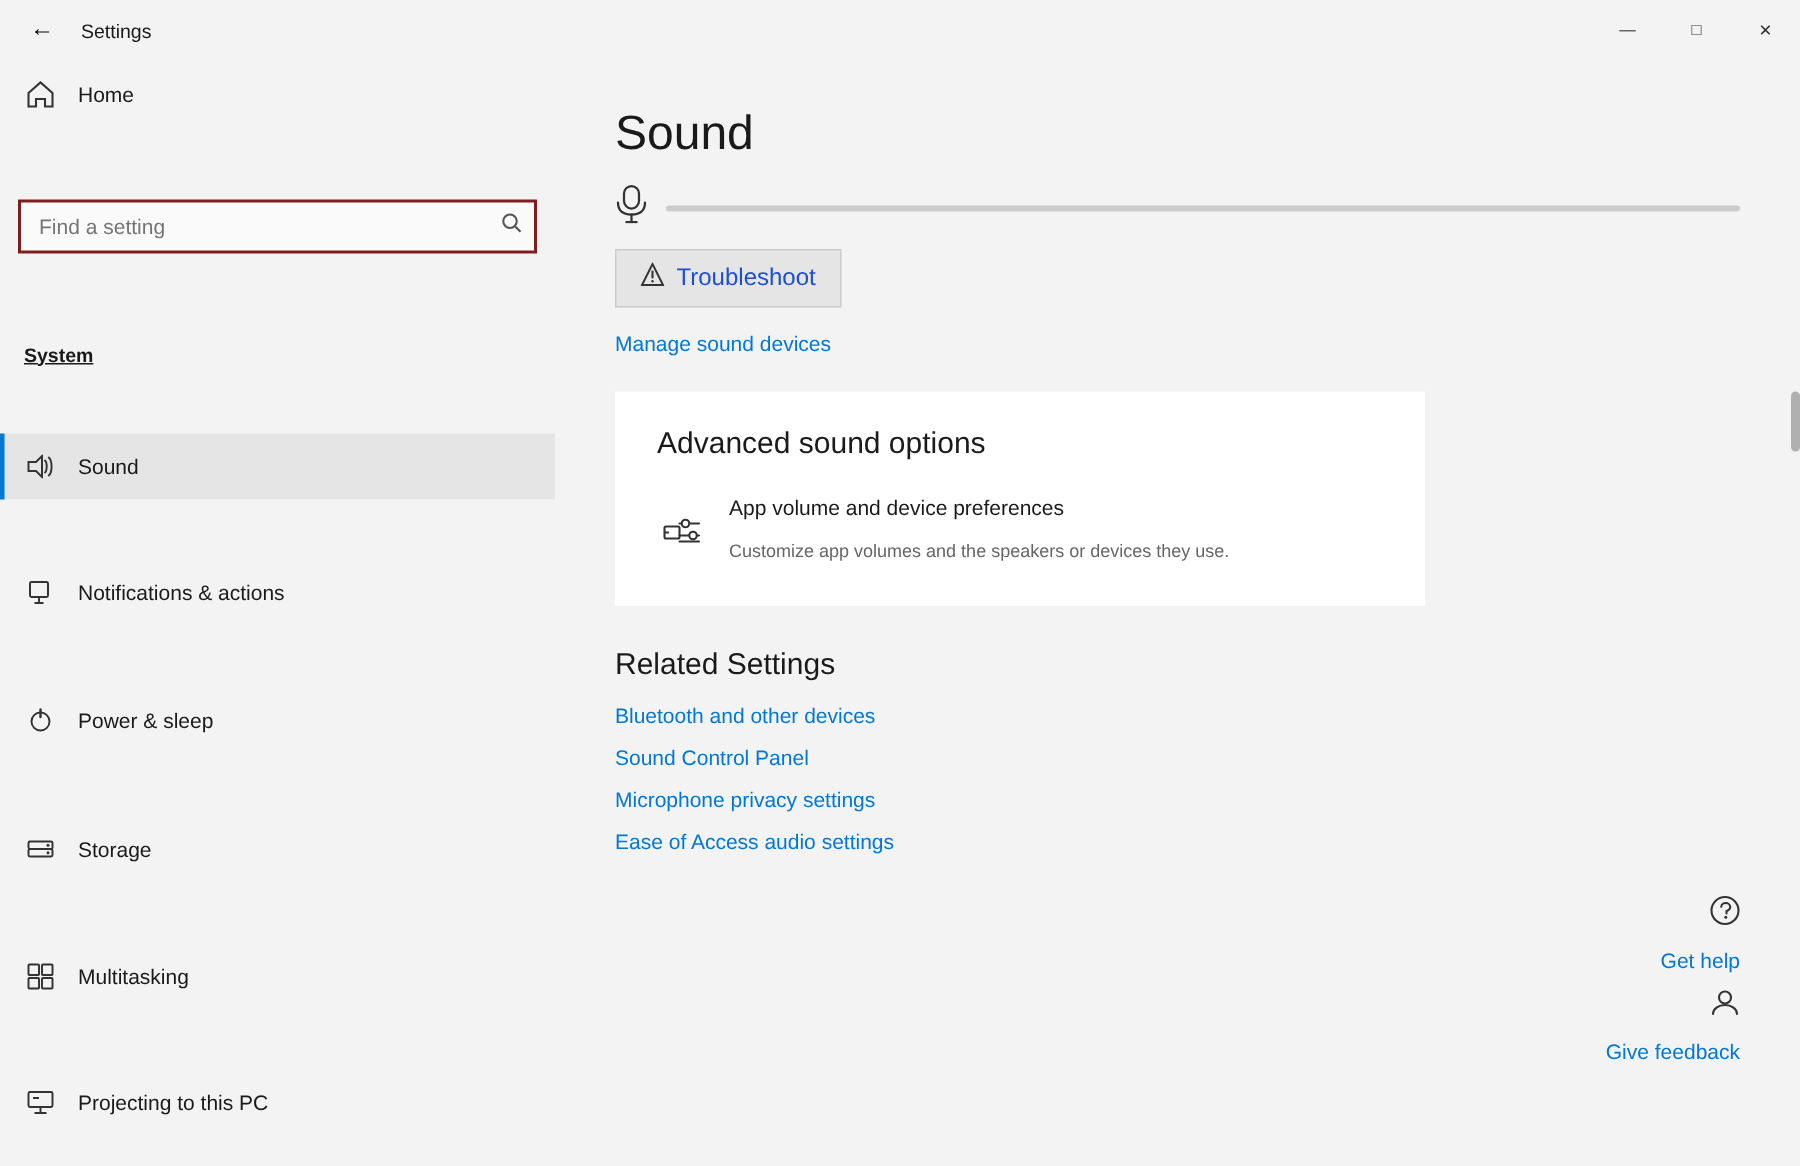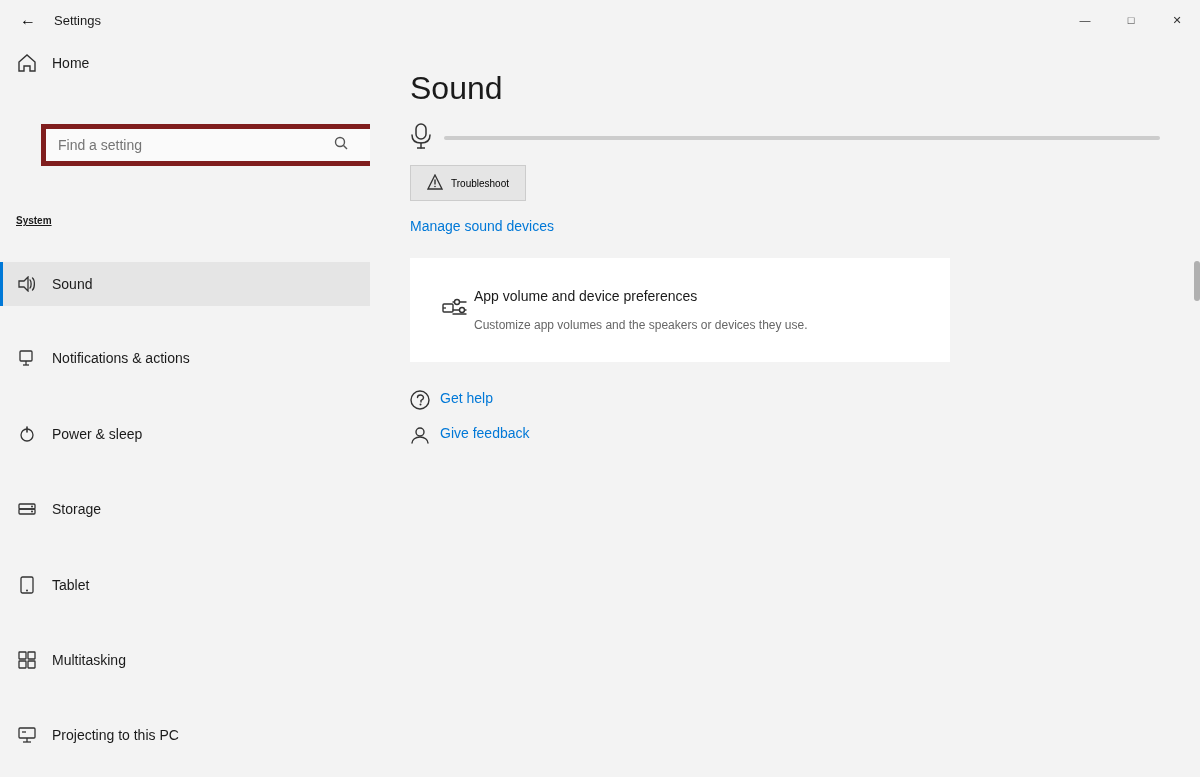--- a/index.html
+++ b/index.html
@@ -68,37 +68,36 @@
       justify-content: space-between;
     }
 
     .sidebar-search {
       margin: 8px 12px 12px 12px;
       position: relative;
     }
     .sidebar-search input {
       width: 100%;
       padding: 8px 36px 8px 12px;
-      border: 5px solid #7f1d1d;
+      border: 2px solid #7f1d1d;
       background: #fafafa;
       font-size: 14px;
       color: #666;
       outline: none;
-      margin-left: 29px;
     }
     .search-icon-wrap {
       position: absolute;
       right: 10px;
       top: 50%;
       transform: translateY(-50%);
       color: #555;
     }
 
     .sidebar-section-label {
-      font-size: 10px;
+      font-size: 13px;
       font-weight: 700;
       padding: 8px 16px 6px 16px;
       color: #1a1a1a;
       text-decoration: underline;
     }
 
     .sidebar-item {
       display: flex;
       align-items: center;
       gap: 14px;
@@ -160,22 +159,22 @@
     }
 
     .troubleshoot-btn {
       display: flex;
       align-items: center;
       gap: 8px;
       padding: 8px 16px;
       background: #e5e5e5;
       border: 1px solid #ccc;
       cursor: pointer;
-      font-size: 10px;
-      color: #000000;
+      font-size: 16px;
+      color: #1d4ed8;
       margin-bottom: 16px;
     }
 
     .manage-link {
       color: #0078d7;
       font-size: 14px;
       cursor: pointer;
       text-decoration: none;
       display: inline-block;
       margin-bottom: 24px;
@@ -189,22 +188,22 @@
       max-width: 540px;
     }
     .card-title {
       font-size: 20px;
       font-weight: 400;
       color: #1a1a1a;
       margin-bottom: 16px;
     }
     .card-item {
       display: flex;
-      align-items: center;
-      gap: 4px;
+      align-items: flex-end;
+      gap: 16px;
       cursor: pointer;
       padding: 6px 4px;
     }
     .card-item-icon {
       font-size: 24px;
       color: #1a1a1a;
       margin-top: 2px;
       flex-shrink: 0;
     }
     .card-item-text {}
@@ -237,26 +236,27 @@
 
     
     .bottom-links {
       margin-top: 28px;
       display: flex;
       flex-direction: column;
       gap: 10px;
     }
     .bottom-link {
       display: flex;
-      align-items: flex-start;
+      align-items: flex-end;
       gap: 10px;
       color: #0078d7;
       font-size: 14px;
       cursor: pointer;
       text-decoration: none;
+      flex-direction: column;
     }
     .bottom-link-icon {
       font-size: 18px;
       color: #1a1a1a;
     }
 
     
     .content::-webkit-scrollbar { width: 8px; }
     .content::-webkit-scrollbar-track { background: #f3f3f3; }
     .content::-webkit-scrollbar-thumb { background: #ccc; border-radius: 4px; }
@@ -352,29 +352,20 @@
         <svg width="18" height="18" viewBox="0 0 18 18" fill="none">
           <rect x="1" y="4" width="16" height="5" rx="1" stroke="#333" stroke-width="1.3"></rect>
           <rect x="1" y="9" width="16" height="5" rx="1" stroke="#333" stroke-width="1.3"></rect>
           <circle cx="14" cy="6.5" r="1" fill="#333"></circle>
           <circle cx="14" cy="11.5" r="1" fill="#333"></circle>
         </svg>
       </span>
       <span>Storage</span>
     </div>
 
-    <div class="sidebar-item">
-      <span class="item-icon">
-        <svg width="14" height="18" viewBox="0 0 14 18" fill="none">
-          <rect x="1" y="1" width="12" height="16" rx="1.5" stroke="#333" stroke-width="1.3"></rect>
-          <circle cx="7" cy="14.5" r="1" fill="#333"></circle>
-        </svg>
-      </span>
-      <span>Tablet</span>
-    </div>
 
     <div class="sidebar-item">
       <span class="item-icon">
         <svg width="18" height="18" viewBox="0 0 18 18" fill="none">
           <rect x="1" y="1" width="7" height="7" rx="0.5" stroke="#333" stroke-width="1.3"></rect>
           <rect x="10" y="1" width="7" height="7" rx="0.5" stroke="#333" stroke-width="1.3"></rect>
           <rect x="1" y="10" width="7" height="7" rx="0.5" stroke="#333" stroke-width="1.3"></rect>
           <rect x="10" y="10" width="7" height="7" rx="0.5" stroke="#333" stroke-width="1.3"></rect>
         </svg>
       </span>
@@ -425,40 +416,48 @@
         </svg>
       </span>
       <span>Troubleshoot</span>
     </button>
 
     
     <a class="manage-link">Manage sound devices</a>
 
     
     <div class="card">
+      <div class="card-title">Advanced sound options</div>
       <div class="card-item">
         <span class="card-item-icon">
           <svg width="28" height="24" viewBox="0 0 28 24" fill="none">
             <rect x="1" y="8" width="10" height="8" rx="1" stroke="#333" stroke-width="1.4"></rect>
             <line x1="4" y1="12" x2="1" y2="12" stroke="#333" stroke-width="1.3"></line>
             <line x1="11" y1="6" x2="24" y2="6" stroke="#333" stroke-width="1.4" stroke-linecap="round"></line>
             <circle cx="15" cy="6" r="2.5" stroke="#333" stroke-width="1.4" fill="white"></circle>
             <line x1="11" y1="14" x2="24" y2="14" stroke="#333" stroke-width="1.4" stroke-linecap="round"></line>
             <circle cx="20" cy="14" r="2.5" stroke="#333" stroke-width="1.4" fill="white"></circle>
             <line x1="11" y1="18" x2="24" y2="18" stroke="#333" stroke-width="1.4" stroke-linecap="round"></line>
           </svg>
         </span>
         <div class="card-item-text">
           <div class="card-item-name">App volume and device preferences</div>
           <div class="card-item-desc">Customize app volumes and the speakers or devices they use.</div>
         </div>
       </div>
     </div>
 
     
+    <div>
+      <div class="related-title">Related Settings</div>
+      <a class="related-link">Bluetooth and other devices</a>
+      <a class="related-link">Sound Control Panel</a>
+      <a class="related-link">Microphone privacy settings</a>
+      <a class="related-link">Ease of Access audio settings</a>
+    </div>
 
     
     <div class="bottom-links">
       <a class="bottom-link">
         <span class="bottom-link-icon">
           <svg width="20" height="20" viewBox="0 0 20 20" fill="none">
             <circle cx="10" cy="10" r="9" stroke="#333" stroke-width="1.4"></circle>
             <path d="M7.5 7.5C7.5 6 9 5 10.5 5C12 5 13.5 6.2 13.5 7.8C13.5 9.2 12.3 9.8 11 10.5V12" stroke="#333" stroke-width="1.4" stroke-linecap="round"></path>
             <circle cx="10.5" cy="14.5" r="1" fill="#333"></circle>
           </svg>

